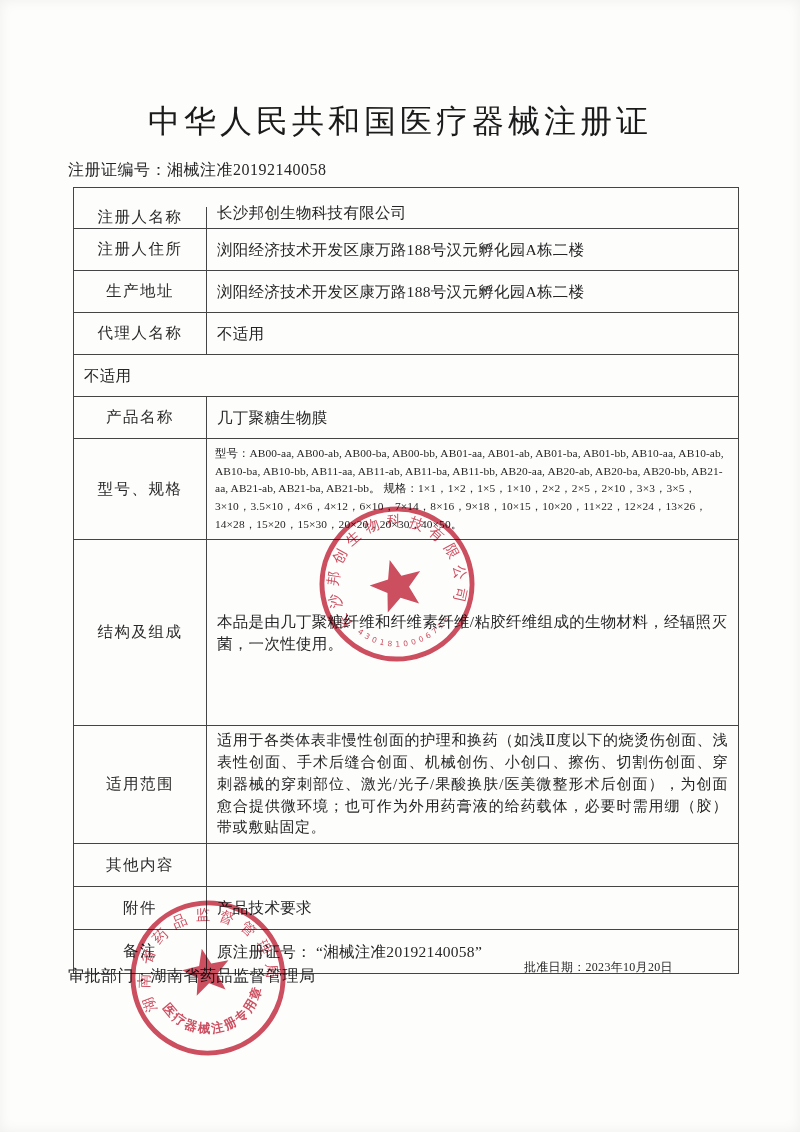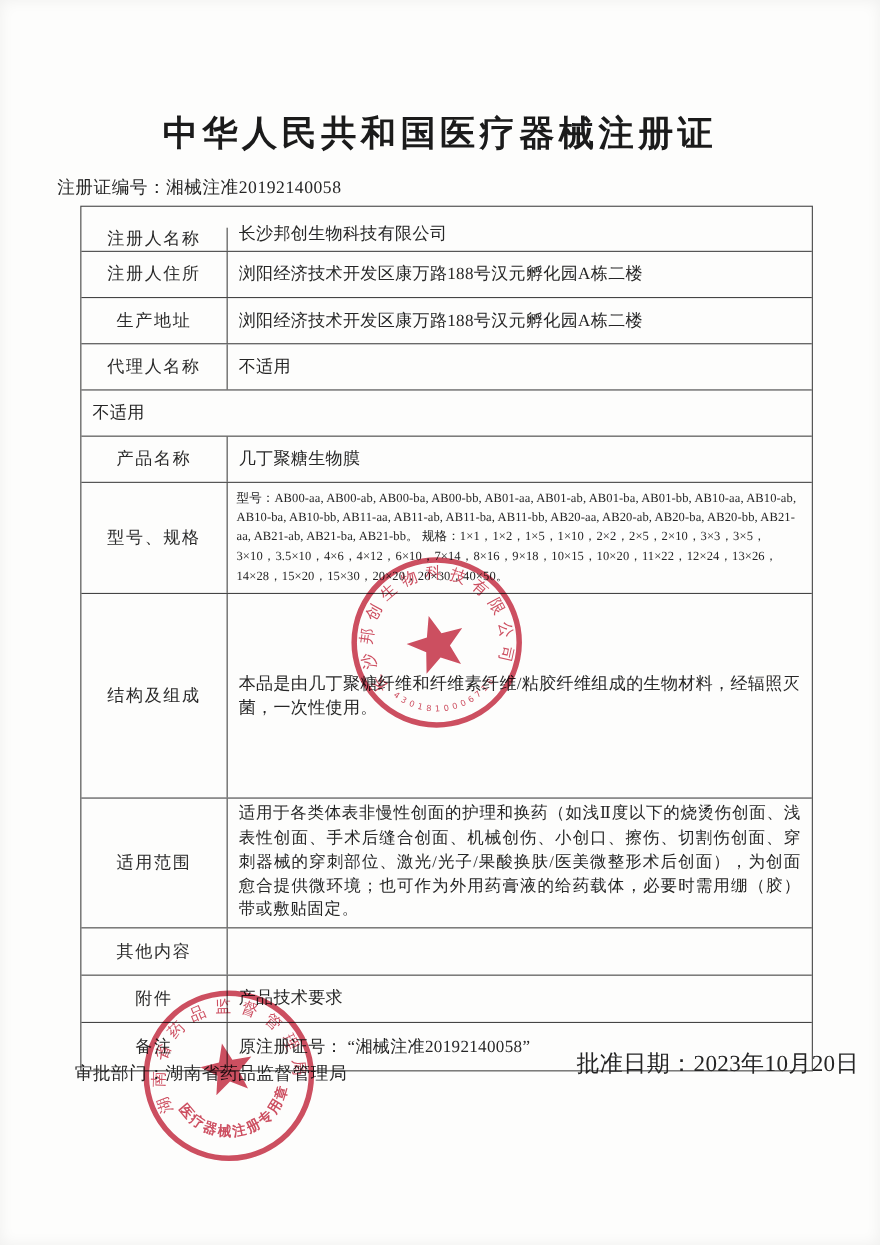--- a/index.html
+++ b/index.html
@@ -4,44 +4,44 @@
 <style>
   html,body{margin:0;padding:0;background:#f2f2f0;}
   .sheet{
     position:relative;width:800px;height:1132px;margin:0 auto;
     background:#fdfdfc;overflow:hidden;
     font-family:"Liberation Serif","DejaVu Serif",serif;color:#222;
     box-shadow:inset 0 0 14px rgba(0,0,0,.06);
   }
   .title{
     position:absolute;top:100px;left:0;width:100%;text-align:center;
-    font-size:32px;font-weight:700;letter-spacing:4px;color:#1b1b1b;white-space:nowrap;
+    font-size:32px;font-weight:400;letter-spacing:4px;color:#1b1b1b;white-space:nowrap;
   }
-  .certno{position:absolute;top:160px;left:52px;font-size:16px;color:#262626;letter-spacing:.5px;}
+  .certno{position:absolute;top:160px;left:68px;font-size:16px;color:#262626;letter-spacing:.5px;}
   .reg-table{
     position:absolute;top:187px;left:73px;width:666px;
     border:1px solid #454545;box-sizing:border-box;background:transparent;
   }
   .trow{display:flex;border-top:1px solid #454545;}
   .trow:first-child{border-top:none;align-items:flex-end;}
   .tlabel{
     width:132px;flex:0 0 132px;border-right:1px solid #454545;
     display:flex;align-items:center;justify-content:center;
     font-size:15.5px;letter-spacing:1.5px;color:#2a2a2a;text-align:center;
   }
   .tvalue{
     flex:1;display:flex;align-items:center;
     padding:4px 10px;font-size:15.5px;color:#262626;line-height:1.4;letter-spacing:.3px;
   }
   .h40{min-height:40px}.h41{min-height:41px}.h100{min-height:100px}
   .h185{min-height:185px}.h105{min-height:105px}.h42{min-height:42px}.h43{min-height:43px}
   .small .tvalue,.tvalue.small{font-size:11.4px;line-height:1.55;letter-spacing:.1px;padding:6px 8px;}
   .scope{font-size:15px;line-height:1.45;letter-spacing:.6px;text-align:justify;}
   .approval{position:absolute;top:966px;left:68px;font-size:16px;color:#262626;letter-spacing:.5px;}
-  .dates{position:absolute;top:956px;left:524px;font-size:21px;color:#242424;}
+  .dates{position:absolute;top:956px;left:524px;font-size:12px;color:#242424;}
   .dates .dline{line-height:22px;white-space:nowrap;letter-spacing:.3px;}
   .dates .dline.first{margin-bottom:9px;}
   .stamp{position:absolute;mix-blend-mode:multiply;opacity:.93;pointer-events:none;}
   .stamp svg{display:block;}
   .stamp-company{left:315px;top:502px;transform:rotate(-10deg);}
   .stamp-authority{left:126px;top:896px;transform:rotate(-12deg);}
 </style>
 </head>
 <body>
 

